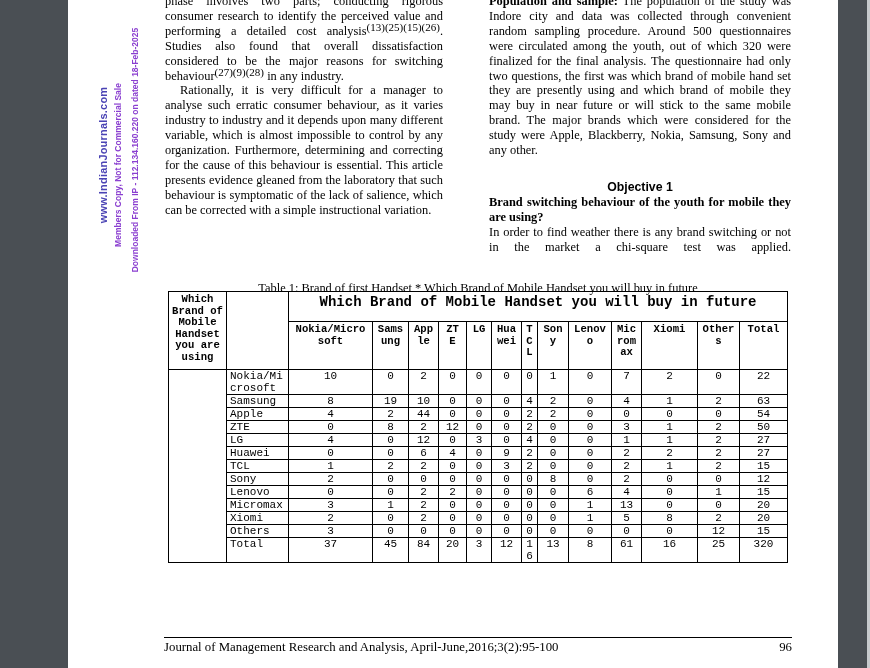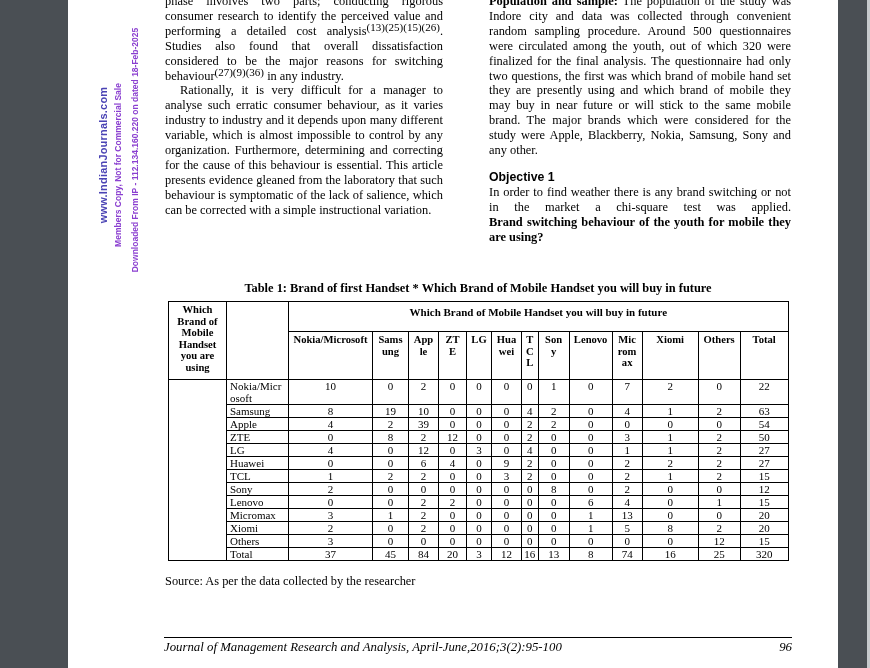--- a/index.html
+++ b/index.html
@@ -27,74 +27,74 @@
   .col-left{left:97px;width:278px;}
   .col-right{left:421px;width:302px;}
   .p{margin:0;text-align:justify;}
   .p-indent{text-indent:15px;}
   .p-justlast{text-align:justify;text-align-last:justify;}
   .sup{font-size:11px;line-height:0;vertical-align:4.5px;}
   .head-sans{
     font-family:"Liberation Sans", sans-serif;font-weight:700;
     font-size:12.3px;line-height:14px;margin:6px 0 1px 0;
   }
-  .head-sans-r{margin-top:12px;}
+  .head-sans-r{margin-top:22px;text-align:center;}
   .sub-bold{font-weight:700;margin:0;text-align:justify;}
   .list-item{margin:1px 0 0 0;}
   
   .tbl-title{
     position:absolute;left:97px;top:281px;width:626px;text-align:center;
-    font-weight:700;font-size:12.4px;
+    font-weight:400;font-size:12.4px;
   }
   table.tbl{
-    position:absolute;left:100px;top:301px;
+    position:absolute;left:100px;top:291px;
     border-collapse:collapse;table-layout:fixed;
-    font-family:Liberation Serif, serif;color:#000;
+    font-family:Liberation Mono, monospace;color:#000;
   }
   .tbl th,.tbl td{border:1px solid #000;overflow-wrap:anywhere;word-break:break-word;}
   .tbl th{font-weight:700;vertical-align:top;}
   .c1head{font-size:10.6px;line-height:11.6px;text-align:center;padding:2px 1px;}
-  .spanhead{font-size:11px;line-height:12px;text-align:center;height:24px;padding-top:4px;}
+  .spanhead{font-size:14px;line-height:12px;text-align:center;height:24px;padding-top:4px;}
   .bh{font-size:10.6px;line-height:11.6px;text-align:center;padding:2px 4px;}
   .brand-row{height:48px;}
   .tbl tbody tr{height:13px;}
   .tbl td{font-size:11px;line-height:12px;vertical-align:top;padding:0 2px;}
   td.rlab{text-align:left;padding-left:3px;}
   td.val{text-align:center;}
   td.c1empty{border-top:1px solid #000;}
   .source{position:absolute;left:97px;top:574px;font-size:12.4px;}
   
   .footline{position:absolute;left:96px;top:637px;width:628px;border-top:1.3px solid #000;}
   .footrow{
     position:absolute;left:96px;top:640px;width:628px;
     display:flex;justify-content:space-between;
-    font-size:12.8px;font-style:italic;
+    font-size:12.8px;
   }
 </style>
 </head>
 <body>
 
 <div class="page">
 
   <div>
     <span class="wm wm1" style="left: 35px; top: 155px; color: rgb(74, 67, 180);">www.IndianJournals.com</span>
     <span class="wm wm2" style="left: 50px; top: 165px; color: rgb(138, 63, 208);">Members Copy, Not for Commercial Sale</span>
     <span class="wm wm3" style="left: 67px; top: 150px; color: rgb(138, 63, 208);">Downloaded From IP - 112.134.160.220 on dated 18-Feb-2025</span>
   </div>
 
   <div class="col col-left">
-    <p class="p"><span>phase involves two parts; conducting rigorous consumer research to identify the perceived value and performing a detailed cost analysis</span><span class="sup">(13)(25)(15)(26)</span><span>. Studies also found that overall dissatisfaction considered to be the major reasons for switching behaviour</span><span class="sup">(27)(9)(36)</span><span> in any industry.</span></p>
+    <p class="p"><span>phase involves two parts; conducting rigorous consumer research to identify the perceived value and performing a detailed cost analysis</span><span class="sup">(13)(25)(15)(26)</span><span>. Studies also found that overall dissatisfaction considered to be the major reasons for switching behaviour</span><span class="sup">(27)(9)(28)</span><span> in any industry.</span></p>
     <p class="p p-indent">Rationally, it is very difficult for a manager to analyse such erratic consumer behaviour, as it varies industry to industry and it depends upon many different variable, which is almost impossible to control by any organization. Furthermore, determining and correcting for the cause of this behaviour is essential. This article presents evidence gleaned from the laboratory that such behaviour is symptomatic of the lack of salience, which can be corrected with a simple instructional variation.</p>
   </div>
 
   <div class="col col-right">
     <p class="p"><span style="font-weight: 700;">Population and sample:</span><span> The population of the study was Indore city and data was collected through convenient random sampling procedure. Around 500 questionnaires were circulated among the youth, out of which 320 were finalized for the final analysis. The questionnaire had only two questions, the first was which brand of mobile hand set they are presently using and which brand of mobile they may buy in near future or will stick to the same mobile brand. The major brands which were considered for the study were Apple, Blackberry, Nokia, Samsung, Sony and any other.</span></p>
     <div class="head-sans head-sans-r">Objective 1</div>
+    <p class="p sub-bold">Brand switching behaviour of the youth for mobile they are using?</p>
     <p class="p p-justlast">In order to find weather there is any brand switching or not in the market a chi-square test was applied.</p>
-    <p class="p sub-bold">Brand switching behaviour of the youth for mobile they are using?</p>
   </div>
 
   <div class="tbl-title">Table 1: Brand of first Handset * Which Brand of Mobile Handset you will buy in future</div>
 
   <table class="tbl">
     <colgroup>
       <col style="width:58px">
         <col style="width:62px">
         <col style="width:84px">
       <col style="width:36px">
@@ -163,21 +163,21 @@
           <td class="val">0</td>
           <td class="val">4</td>
           <td class="val">1</td>
           <td class="val">2</td>
           <td class="val">63</td>
         </tr>
         <tr>
           <td class="rlab">Apple</td>
           <td class="val">4</td>
           <td class="val">2</td>
-          <td class="val">39</td>
+          <td class="val">44</td>
           <td class="val">0</td>
           <td class="val">0</td>
           <td class="val">0</td>
           <td class="val">2</td>
           <td class="val">2</td>
           <td class="val">0</td>
           <td class="val">0</td>
           <td class="val">0</td>
           <td class="val">0</td>
           <td class="val">54</td>
@@ -330,29 +330,28 @@
           <td class="rlab">Total</td>
           <td class="val">37</td>
           <td class="val">45</td>
           <td class="val">84</td>
           <td class="val">20</td>
           <td class="val">3</td>
           <td class="val">12</td>
           <td class="val">16</td>
           <td class="val">13</td>
           <td class="val">8</td>
-          <td class="val">74</td>
+          <td class="val">61</td>
           <td class="val">16</td>
           <td class="val">25</td>
           <td class="val">320</td>
         </tr>
       </tbody>
   </table>
 
-  <div class="source">Source: As per the data collected by the researcher</div>
 
   <div class="footline"></div>
   <div class="footrow">
     <span>Journal of Management Research and Analysis, April-June,2016;3(2):95-100</span>
     <span>96</span>
   </div>
 
 </div>
 
 <div class="edge-strip"></div>

